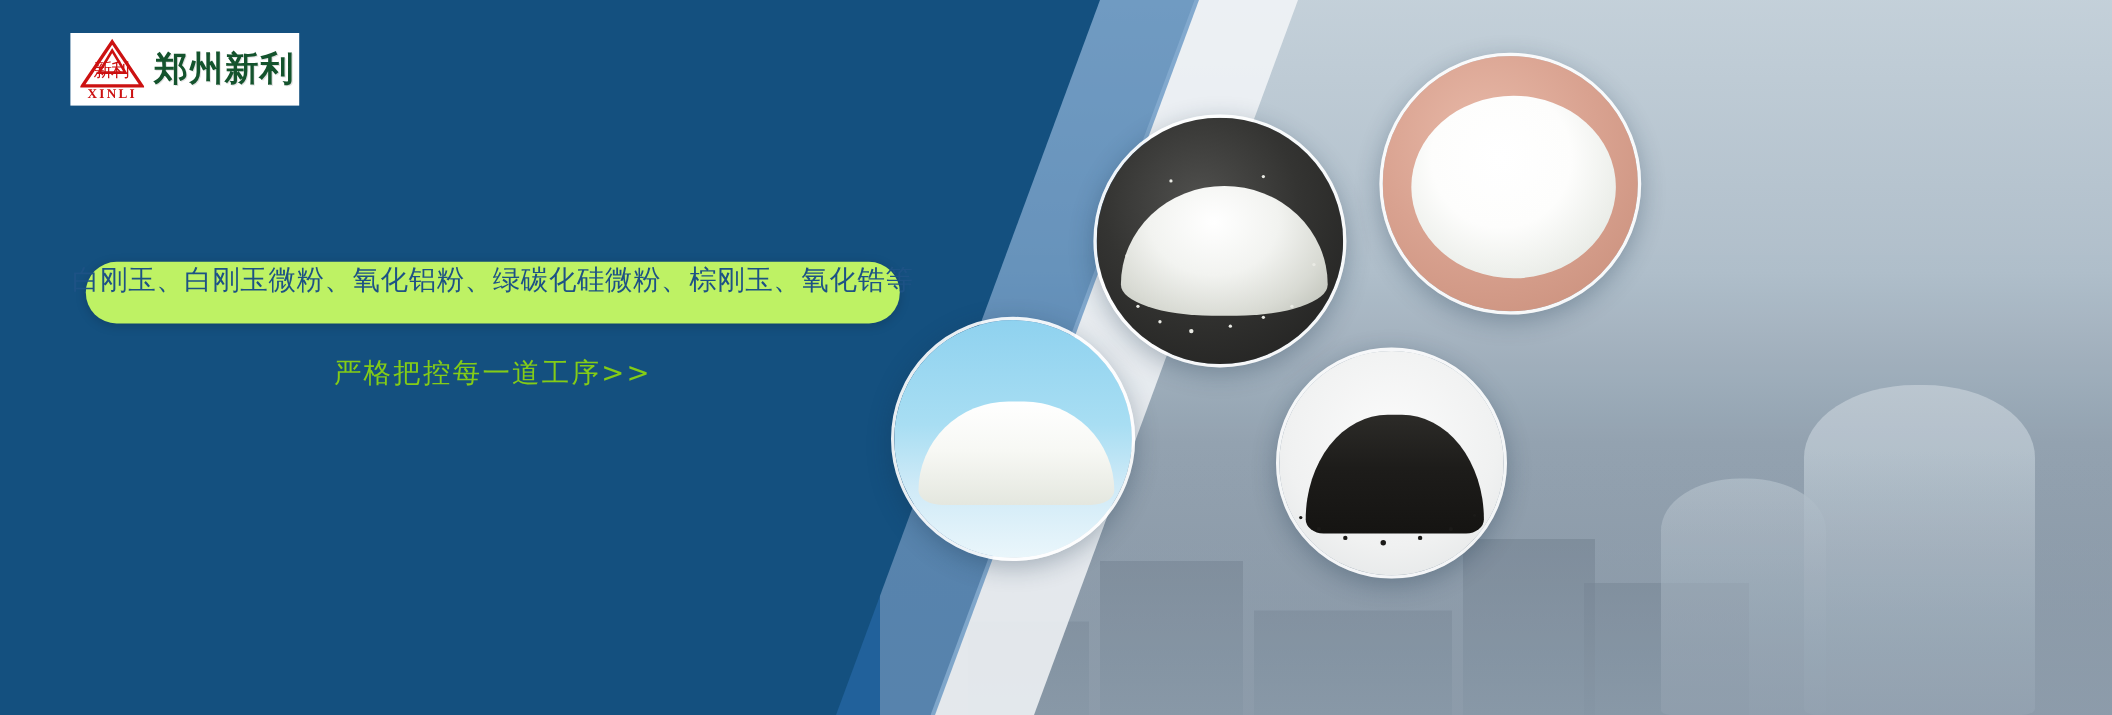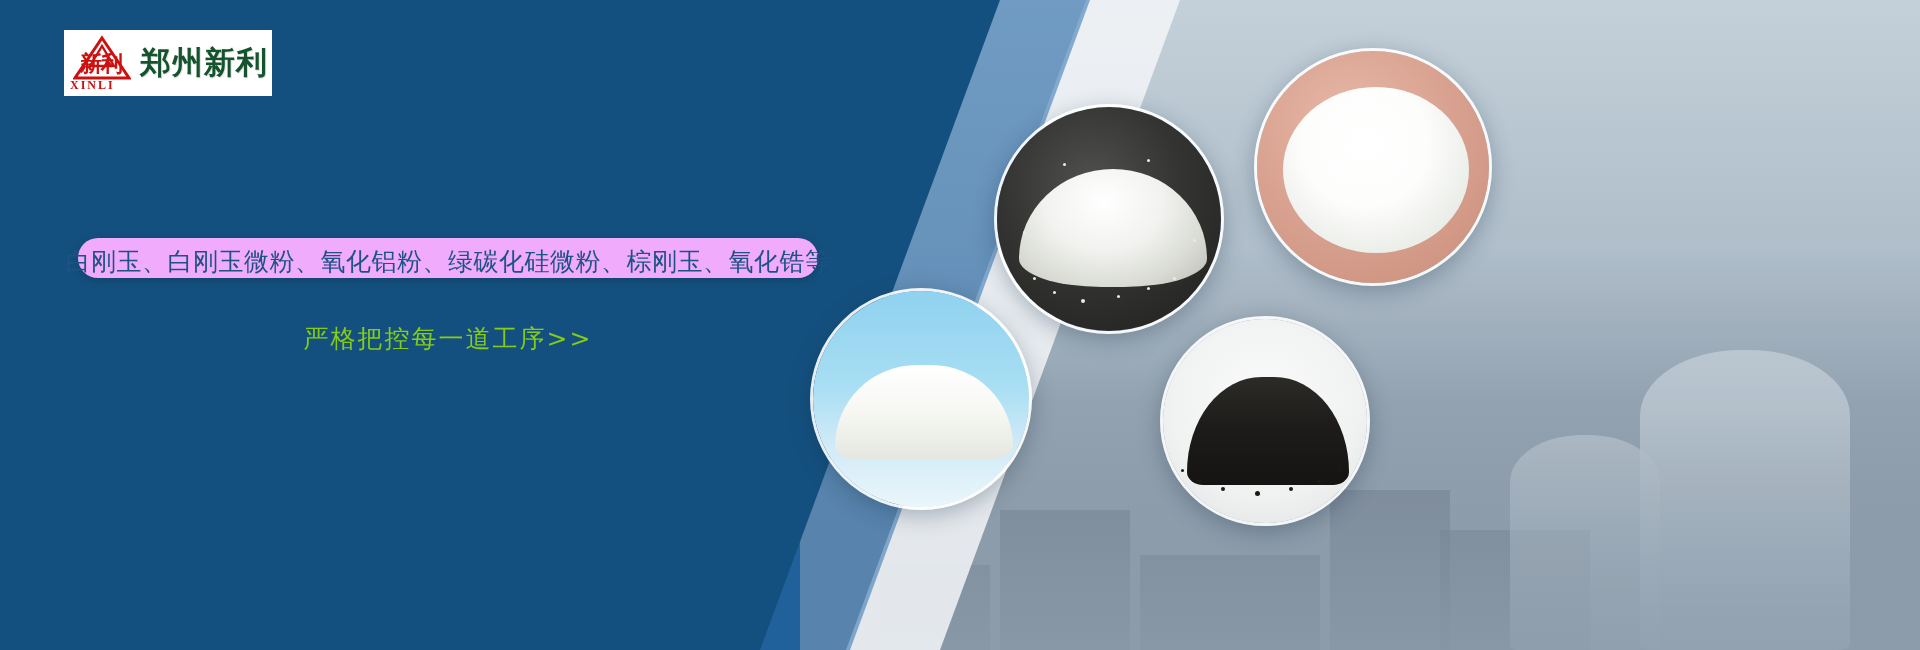--- a/index.html
+++ b/index.html
@@ -51,48 +51,48 @@
   
   .logo-box{
     position:absolute;left:64px;top:30px;width:208px;height:66px;
     background:#ffffff;display:flex;align-items:center;gap:6px;
     padding:0 6px;box-sizing:border-box;
   }
   .logo-mark{position:relative;width:64px;height:60px;flex:0 0 64px;}
   .logo-tri{position:absolute;left:3px;top:2px;width:58px;height:46px;}
   .logo-cn{
     position:absolute;left:6px;top:19px;width:50px;height:24px;
-    color:#cc1111;font-size:22px;font-weight:bold;line-height:24px;
+    color:#cc1111;font-size:17px;font-weight:normal;line-height:24px;
     letter-spacing:-1px;text-align:center;white-space:nowrap;
     font-family:"DejaVu Sans",sans-serif;
   }
   .logo-en{
-    position:absolute;left:0;top:45px;width:64px;
+    position:absolute;left:0;top:45px;width:64px;text-align:center;
     color:#cc1111;font-size:12px;letter-spacing:2px;font-weight:bold;
     font-family:"Liberation Serif",serif;
   }
   .logo-text{
     color:#14532d;font-size:31px;font-weight:bold;letter-spacing:1px;
     white-space:nowrap;font-family:Liberation Mono, monospace;
     text-shadow:1px 1px 0 rgba(0,0,0,.12);
   }
 
   
   .headline{
     position:absolute;left:38px;top:143px;width:960px;
     color:#ffffff;font-size:50px;font-weight:bold;letter-spacing:1px;
     white-space:nowrap;font-family:"DejaVu Sans",sans-serif;
     text-shadow:0 2px 4px rgba(0,0,0,.25);
   }
 
   
   .pill{
-    position:absolute;left:78px;top:238px;width:740px;height:40px;
-    background:#f0abfc;border-radius:28px;
-    display:flex;align-items:flex-end;justify-content:center;
+    position:absolute;left:78px;top:238px;width:740px;height:56px;
+    background:#bef264;border-radius:28px;
+    display:flex;align-items:flex-start;justify-content:center;
     box-shadow:0 2px 10px rgba(0,0,0,.18);
   }
   .pill span{
     color:#1d5285;font-size:25px;letter-spacing:.5px;white-space:nowrap;
     font-family:"DejaVu Sans",sans-serif;
   }
 
   
   .tagline{
     position:absolute;left:78px;top:322px;width:740px;text-align:center;

